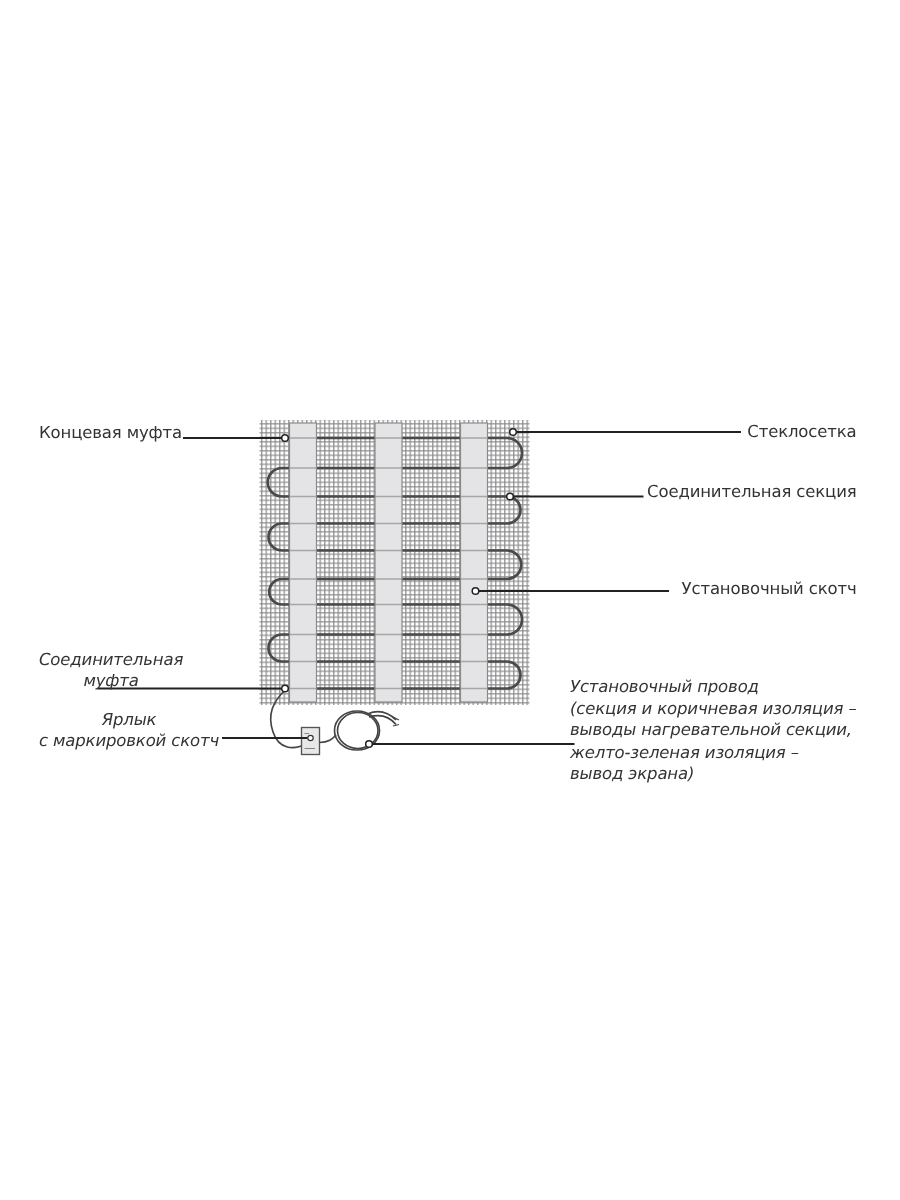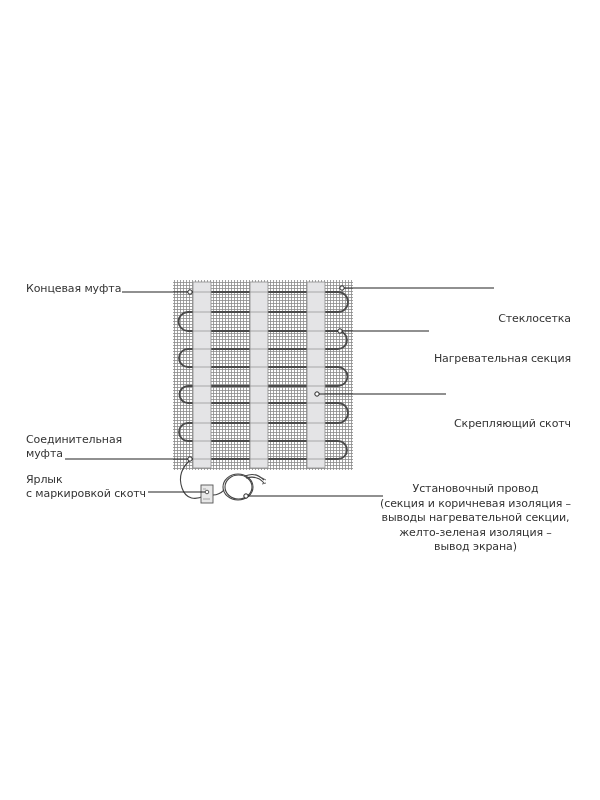--- a/index.html
+++ b/index.html
@@ -1,20 +1,20 @@
 <!DOCTYPE html>
 <html><head>
 <meta charset="utf-8">
 <style>
   html, body { margin:0; padding:0; background:#ffffff; }
   body { width:600px; height:800px; position:relative; overflow:hidden;
          font-family:"DejaVu Sans", sans-serif; color:#333333; }
-  .label { position:absolute; font-size:11px; line-height:14px; white-space:nowrap; letter-spacing:-0.1px; }
-  .label.right { text-align:center;margin-top:31px; }
-  .label.ml { white-space:pre; }
+  .label { position:absolute; font-size:11px; line-height:14px; white-space:nowrap; letter-spacing:-0.1px;text-align:center; }
+  .label.right { text-align:left; }
+  .label.ml { white-space:pre;font-style:italic; }
   svg#diagram { position:absolute; left:0; top:0; }
 </style>
 </head>
 <body>
 
 <svg id="diagram" width="600" height="800" viewBox="0 0 600 800" xmlns="http://www.w3.org/2000/svg">
   <defs>
     <pattern id="meshPattern" width="3" height="3" patternUnits="userSpaceOnUse">
       <rect width="3" height="3" fill="#ffffff"></rect>
       <path d="M0 0.5 H3 M0.5 0 V3" stroke="#8a8a8a" stroke-width="0.8"></path>
@@ -90,19 +90,19 @@
   </g>
 </svg>
 
 <div class="label" style="left:26px; top:282px;">Концевая муфта</div>
 <div class="label ml" style="left:26px; top:433px;">Соединительная
 муфта</div>
 <div class="label ml" style="left:26px; top:473px;">Ярлык
 с маркировкой скотч</div>
 
 <div class="label right" style="right:29px; top:281px;">Стеклосетка</div>
-<div class="label right" style="right:29px; top:321px;">Нагревательная секция</div>
-<div class="label right" style="right:29px; top:386px;">Скрепляющий скотч</div>
+<div class="label right" style="right:29px; top:321px;">Соединительная секция</div>
+<div class="label right" style="right:29px; top:386px;">Установочный скотч</div>
 <div class="label right ml" style="right:29px; top:451px; line-height:14.5px;">Установочный провод
 (секция и коричневая изоляция –
 выводы нагревательной секции,
 желто-зеленая изоляция –
 вывод экрана)</div>
 
 </body></html>

